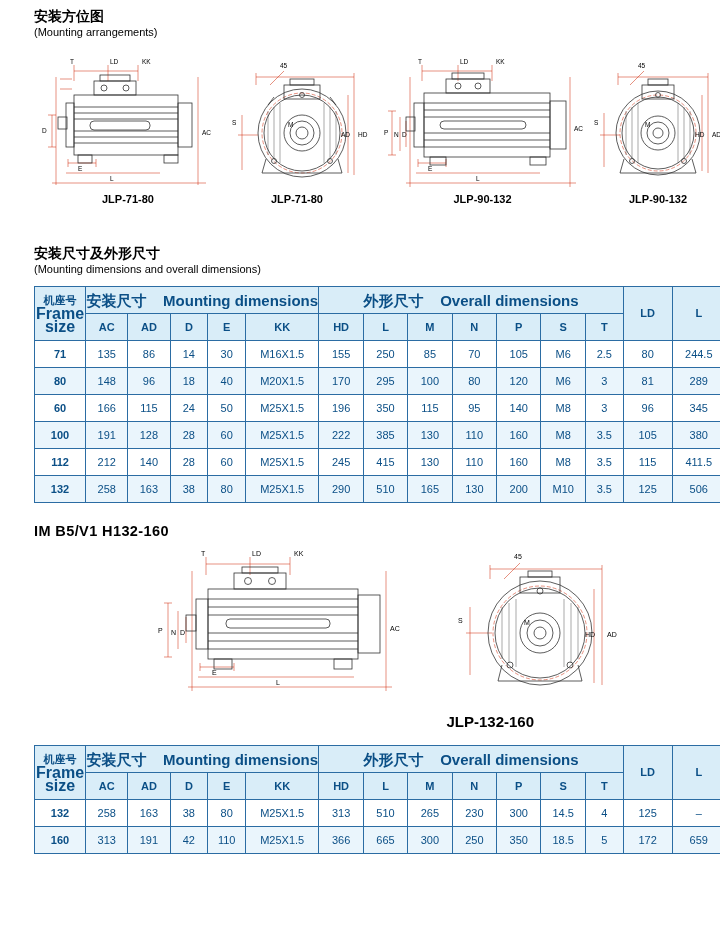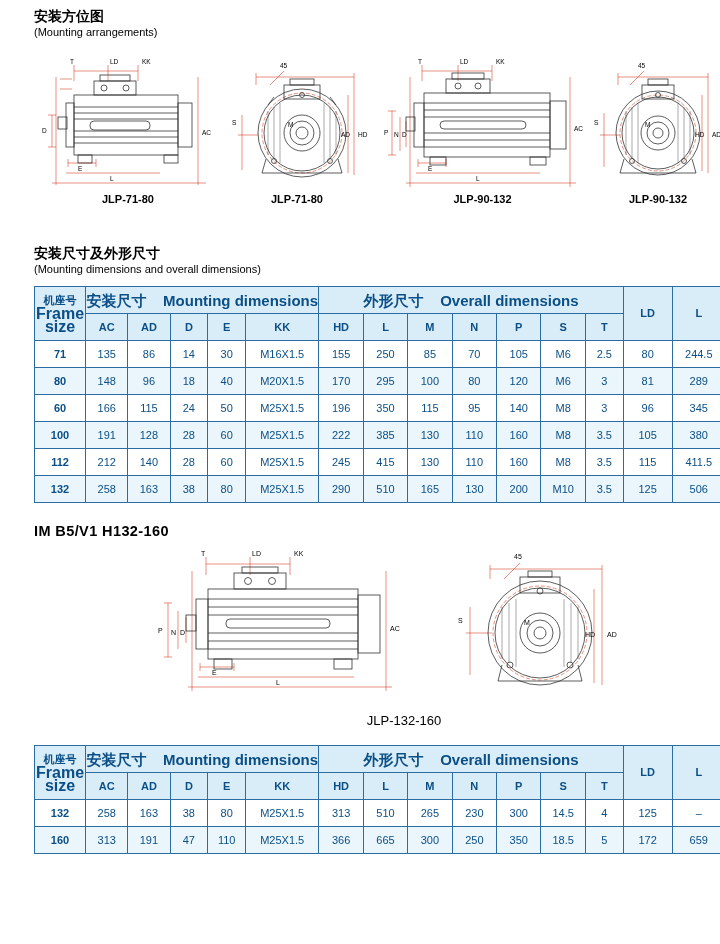--- a/index.html
+++ b/index.html
@@ -115,23 +115,23 @@
   .draw-band2 {
     position: relative;
     width: 692px;
     margin: 6px auto 0 auto;
     height: 190px;
   }
   .cap2 {
     position: absolute;
     top: 168px;
     width: 260px;
-    text-align: center;
-    font-size: 13px;
-    font-weight: normal;
+    text-align: right;
+    font-size: 15px;
+    font-weight: bold;
   }
 </style>
 </head>
 <body>
 
 <div class="page">
 
   <div class="gap-8"></div>
   <div class="sec-title">安装方位图</div>
   <div class="sec-sub">(Mounting arrangements)</div>
@@ -675,21 +675,21 @@
         <td>300</td>
         <td>14.5</td>
         <td>4</td>
         <td>125</td>
         <td>–</td>
       </tr>
       <tr>
         <td class="framecol">160</td>
         <td>313</td>
         <td>191</td>
-        <td>47</td>
+        <td>42</td>
         <td>110</td>
         <td>M25X1.5</td>
         <td>366</td>
         <td>665</td>
         <td>300</td>
         <td>250</td>
         <td>350</td>
         <td>18.5</td>
         <td>5</td>
         <td>172</td>

